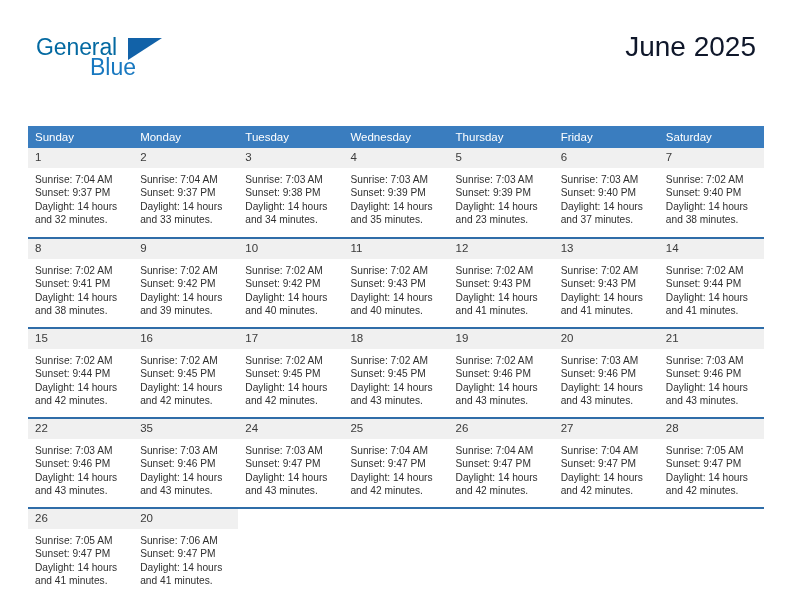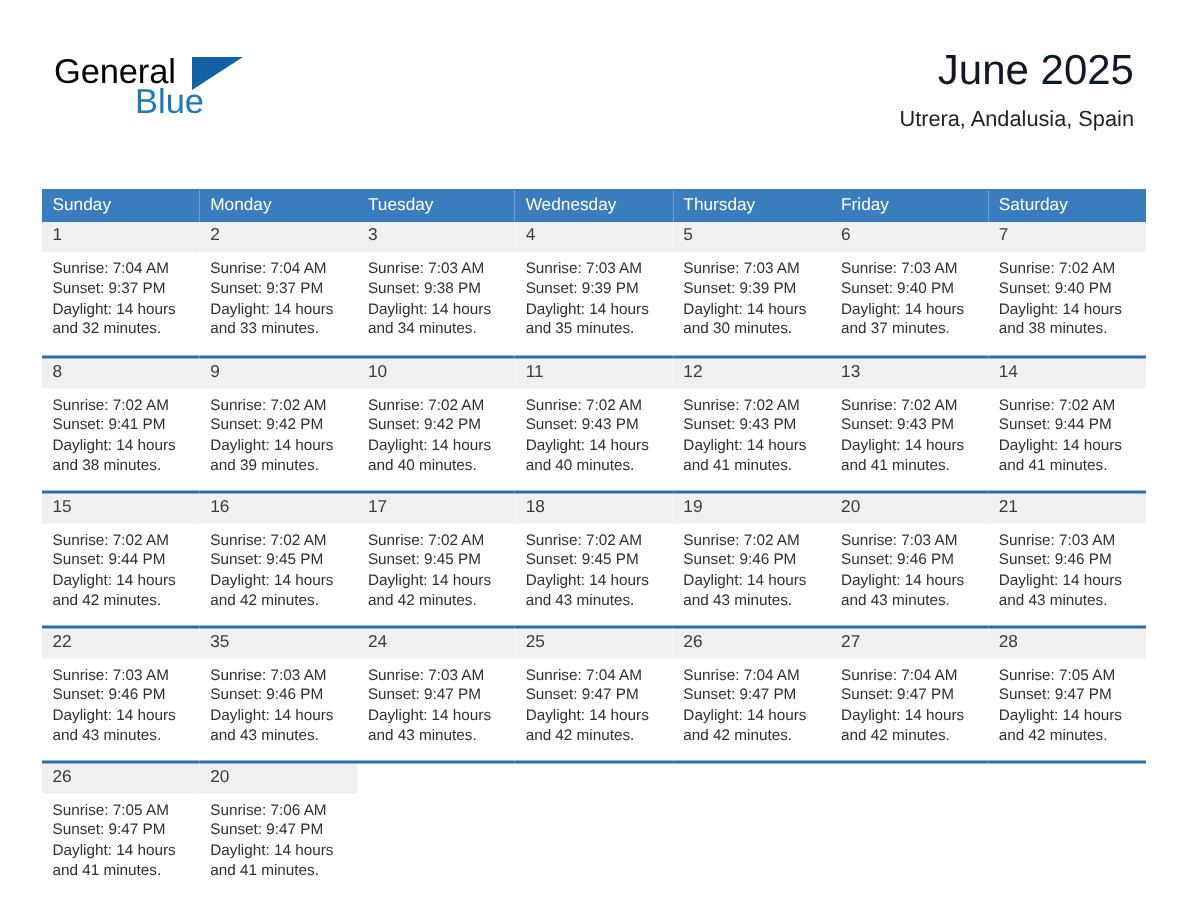--- a/index.html
+++ b/index.html
@@ -31,21 +31,21 @@
     position: absolute;
     left: 36px;
     top: 34px;
     width: 210px;
     height: 50px;
   }
   .brand-general {
     position: absolute;
     left: 0; top: 0;
     font-size: 23px;
-    color: #000000;
+    color: #0369a1;
     letter-spacing: -0.1px;
     line-height: 26px;
     font-family: "Liberation Sans", sans-serif;
   }
   .brand-blue {
     position: absolute;
     left: 54px; top: 20px;
     font-size: 23px;
     color: #1878c0;
     line-height: 26px;
@@ -136,21 +136,20 @@
 
   <div class="header">
     <div class="brand">
       <span class="brand-general">General</span>
       <span class="brand-triangle"></span>
       <span class="brand-blue">Blue</span>
     </div>
 
     <div class="title-block">
       <div class="month-title">June 2025</div>
-      <div class="location">Utrera, Andalusia, Spain</div>
     </div>
   </div>
 
   <table class="calendar">
     <thead>
       <tr>
         <th>Sunday</th>
         <th>Monday</th>
         <th>Tuesday</th>
         <th>Wednesday</th>
@@ -197,21 +196,21 @@
             <div>Daylight: 14 hours</div>
             <div>and 35 minutes.</div>
           </div>
         </td>
         <td>
           <span class="daynum">5</span>
           <div class="details">
             <div>Sunrise: 7:03 AM</div>
             <div>Sunset: 9:39 PM</div>
             <div>Daylight: 14 hours</div>
-            <div>and 30 minutes.</div>
+            <div>and 23 minutes.</div>
           </div>
         </td>
         <td>
           <span class="daynum">6</span>
           <div class="details">
             <div>Sunrise: 7:03 AM</div>
             <div>Sunset: 9:40 PM</div>
             <div>Daylight: 14 hours</div>
             <div>and 37 minutes.</div>
           </div>

